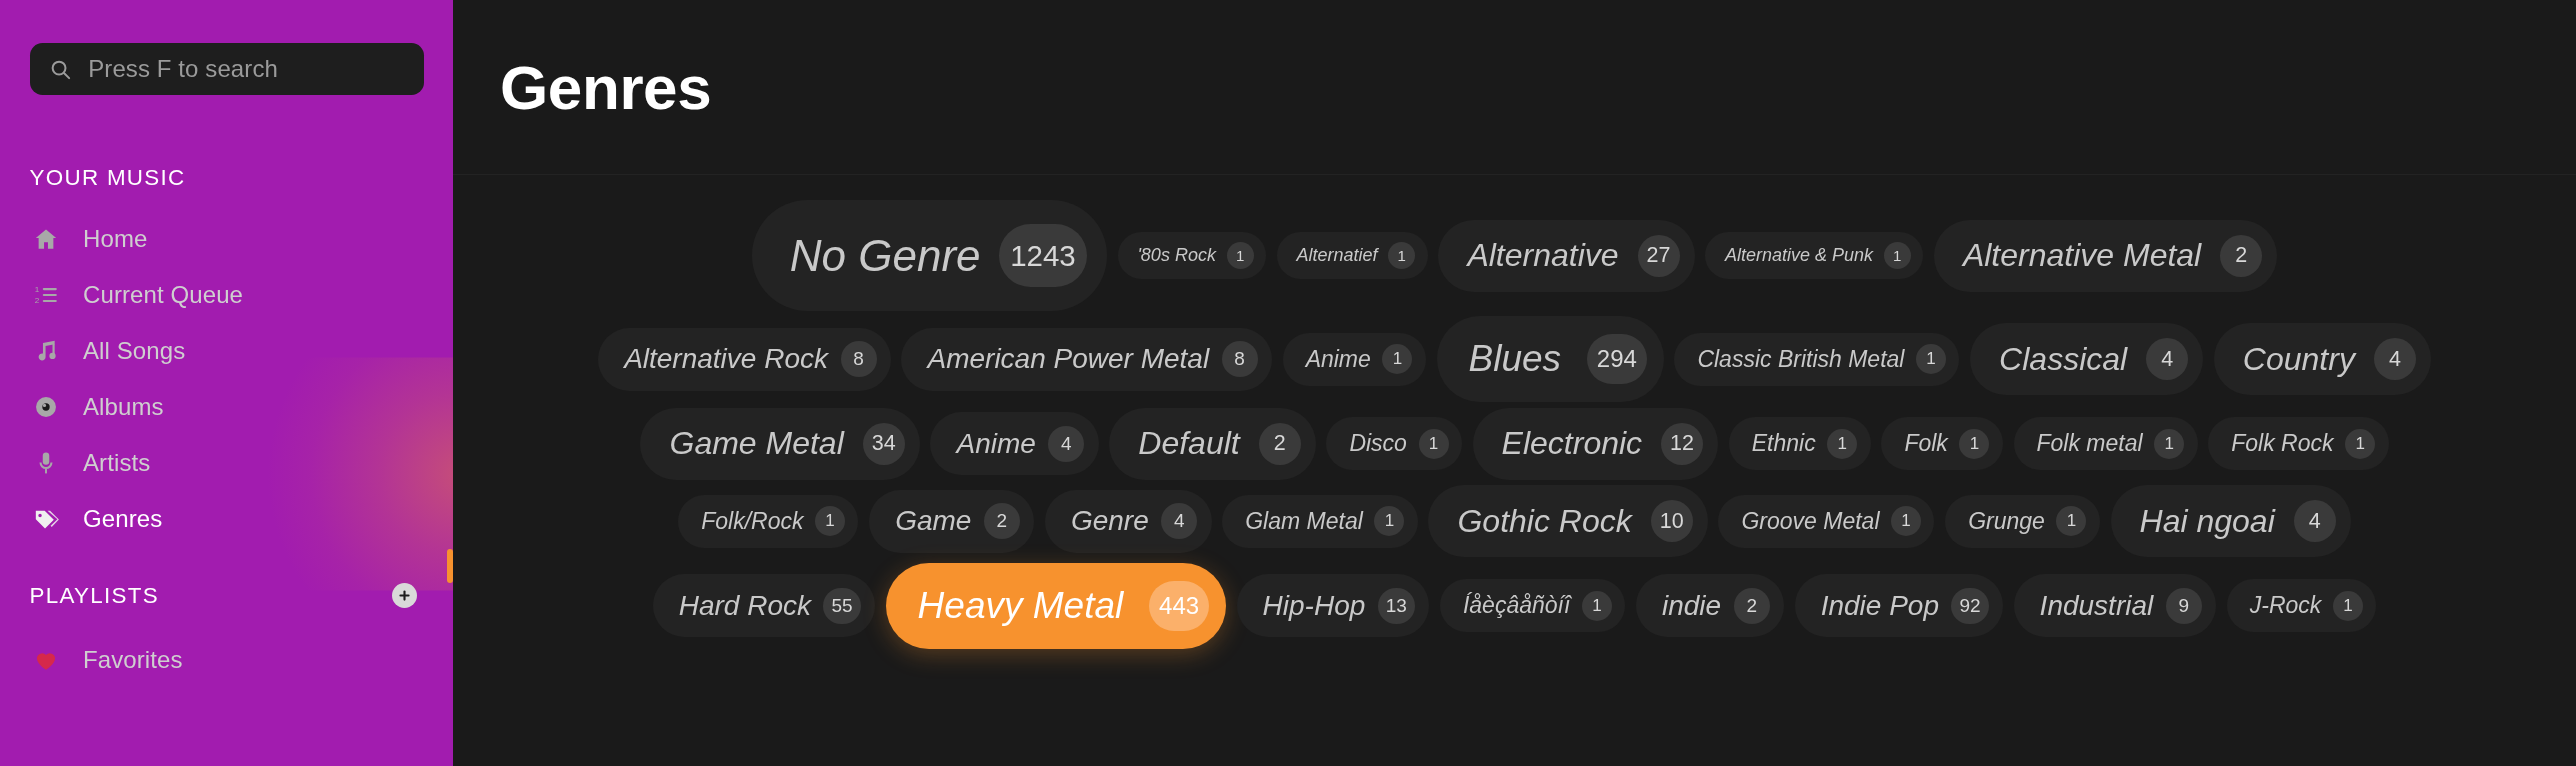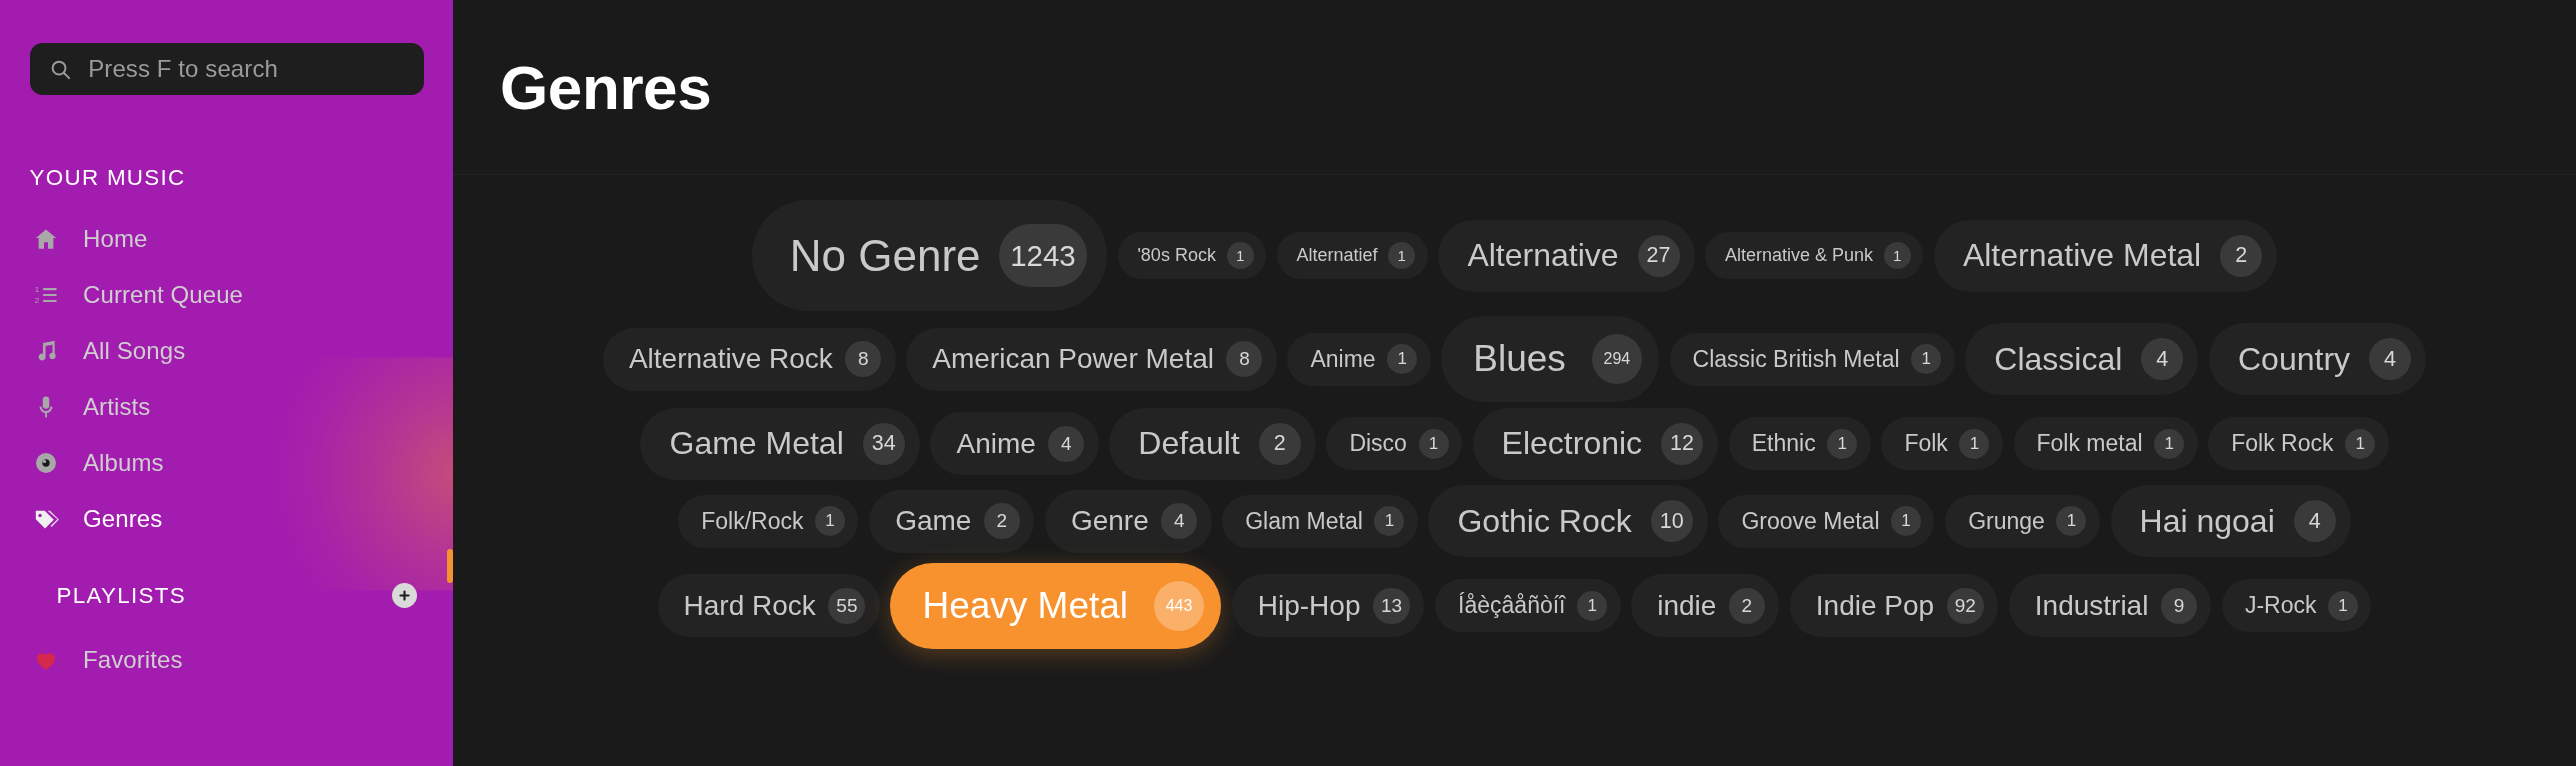--- a/index.html
+++ b/index.html
@@ -62,21 +62,20 @@
   .nav-icon { width: 28px; height: 28px; display:flex; align-items:center; justify-content:center; }
   .nav-icon svg { display:block; }
   .nav-label { font-size: 24px; color: #cfcfcf; letter-spacing:0.1px; }
   .nav-item.active .nav-label { color: #ffffff; }
   .nav-item.active .nav-icon svg { fill: #f0f0f0; }
 
   .playlists-head {
     display:flex; align-items:center; justify-content:space-between;
     margin-top: 36px;
     padding-right: 36px;
-    margin-left: 27px;
   }
   .plus-btn {
     width: 25px; height: 25px; border-radius: 50%;
     background: #d9d9d9;
     display:flex; align-items:center; justify-content:center;
     cursor:pointer;
   }
   .plus-btn svg{display:block;}
 
   #favorites-item { margin-top: 23px; }
@@ -133,21 +132,21 @@
   }
   .chip {
     display: inline-flex;
     align-items: center;
     background: #232323;
     border-radius: 894px;
     color: #c9c9c9;
     cursor: pointer;
     white-space: nowrap;
   }
-  .chip .chip-label { display:inline-block; }
+  .chip .chip-label { display:inline-block;font-style:italic; }
   .chip .chip-count {
     background: #3a3a3a;
     color: #d8d8d8;
     border-radius: 894px;
     display: inline-flex;
     align-items: center;
     justify-content: center;
     text-align: center;
   }
   .chip.selected { background: #f7922e; color: #ffffff; }
@@ -160,21 +159,21 @@
   .sz-s  { font-size: 23px; padding: 11.6px 13.4px 11.6px 23px; gap: 11.6px; }
   .sz-s  .chip-count { font-size: 17px; min-width: 30px; height: 30px; padding: 0 7.2px; }
 
   .sz-m  { font-size: 28px; padding: 13.4px 14.3px 13.4px 26px; gap: 12.5px; }
   .sz-m  .chip-count { font-size: 19px; min-width: 36px; height: 36px; padding: 0 8px; }
 
   .sz-l  { font-size: 32px; padding: 15px 15px 15px 29px; gap: 19px; }
   .sz-l  .chip-count { font-size: 21.5px; min-width: 42px; height: 42px; padding: 0 9px; }
 
   .sz-xl { font-size: 37px; padding: 18px 17px 18px 32px; gap: 26px; }
-  .sz-xl .chip-count { font-size: 16px; min-width: 50px; height: 50px; padding: 0 9.8px; }
+  .sz-xl .chip-count { font-size: 24px; min-width: 50px; height: 50px; padding: 0 9.8px; }
 
   .sz-xxl{ font-size: 44px; padding: 24px 19.7px 24px 38px; gap: 18px; }
   .sz-xxl .chip-count { font-size: 29.5px; min-width: 63px; height: 63px; padding: 0 11.6px; }
 
   .chip.selected.sz-xl { box-shadow: 0 5.4px 23px rgba(247,146,46,0.28); }
 </style>
 </head>
 <body>
 
 <div id="app">
@@ -226,38 +225,38 @@
               <path d="M9.2 4.6 20 2.6v3.1L11.6 7.3v10.2a3.2 3.2 0 1 1-2.4-3.1z"></path>
               <circle cx="18" cy="16.5" r="2.9"></circle>
                 <path d="M20 5.5v11h-2v-11z"></path>
             </svg>
           </span>
           <span class="nav-label">All Songs</span>
         </div>
 
         <div class="nav-item">
           <span class="nav-icon">
+            <svg width="26" height="26" viewBox="0 0 24 24" fill="none">
+              <circle cx="12" cy="12" r="9.2" fill="#a8a8a8"></circle>
+              <circle cx="12" cy="12" r="3.4" fill="#1a1a1a"></circle>
+              <circle cx="10.6" cy="10.6" r="1.5" fill="#a8a8a8"></circle>
+            </svg>
+          </span>
+          <span class="nav-label">Albums</span>
+        </div>
+
+        <div class="nav-item">
+          <span class="nav-icon">
             <svg width="26" height="26" viewBox="0 0 24 24" fill="#a8a8a8">
               <rect x="9" y="2.2" width="6" height="11.4" rx="3"></rect>
               <path d="M6 11.6a6 6 0 0 0 12 0h-1.9a4.1 4.1 0 0 1-8.2 0z"></path>
               <rect x="11.1" y="17.2" width="1.8" height="4.4"></rect>
             </svg>
           </span>
           <span class="nav-label">Artists</span>
-        </div>
-
-        <div class="nav-item">
-          <span class="nav-icon">
-            <svg width="26" height="26" viewBox="0 0 24 24" fill="none">
-              <circle cx="12" cy="12" r="9.2" fill="#a8a8a8"></circle>
-              <circle cx="12" cy="12" r="3.4" fill="#1a1a1a"></circle>
-              <circle cx="10.6" cy="10.6" r="1.5" fill="#a8a8a8"></circle>
-            </svg>
-          </span>
-          <span class="nav-label">Albums</span>
         </div>
 
         <div class="nav-item active">
           <span class="nav-icon">
             <svg width="26" height="26" viewBox="0 0 24 24" fill="#f0f0f0">
               <path d="M2.6 4.3h8.2l8.4 8.4-8.1 8.1-8.5-8.5zM6.5 7.2a1.6 1.6 0 1 0 0 3.2 1.6 1.6 0 0 0 0-3.2z"></path>
               <path d="M13.4 4.3h2.4l8.1 8.1-6.6 7-1.1-1.1 6.3-6z" opacity=".85"></path>
             </svg>
           </span>
           <span class="nav-label">Genres</span>

